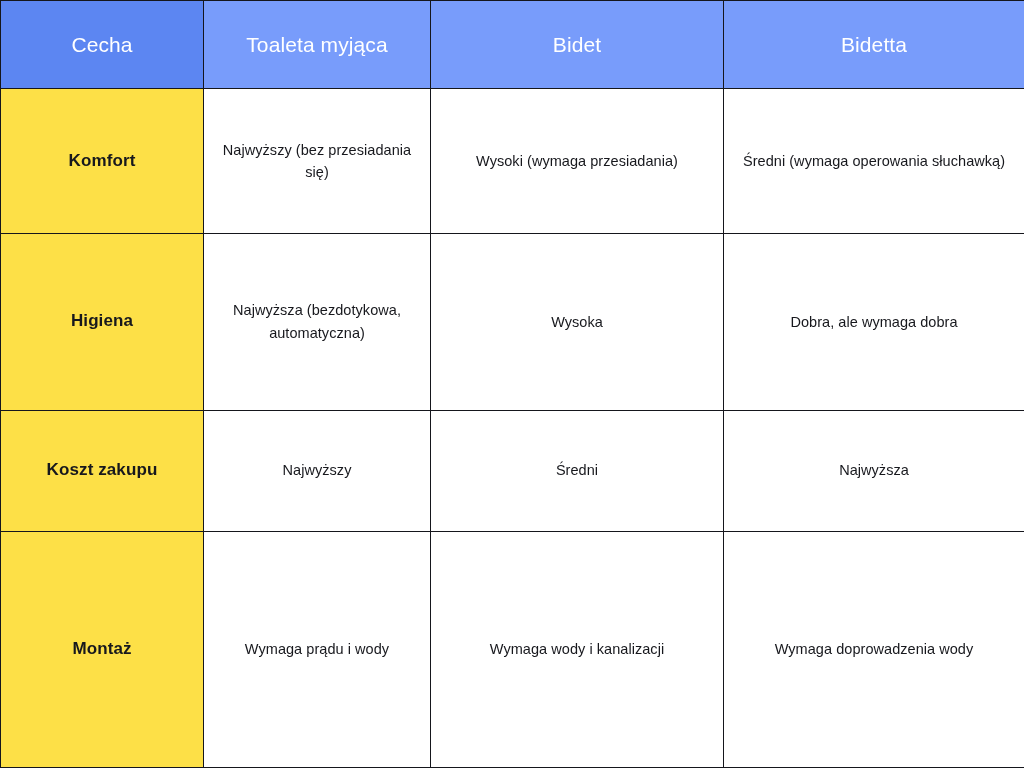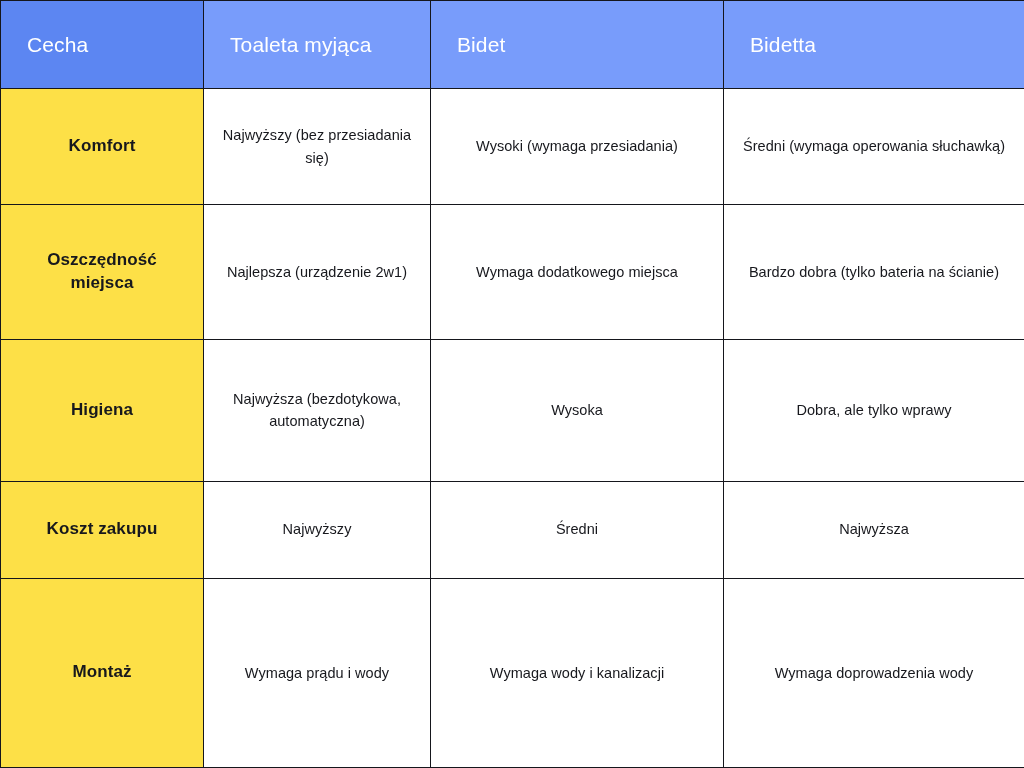--- a/index.html
+++ b/index.html
@@ -32,21 +32,21 @@
   table.compare col.c-col1    { width: 227px; }
   table.compare col.c-col2    { width: 293px; }
   table.compare col.c-col3    { width: 301px; }
 
   
   thead tr { height: 88px; }
 
   th {
     border: 1.5px solid #15161c;
     padding: 4px 26px;
-    text-align: left;
+    text-align: center;
     vertical-align: middle;
     color: #ffffff;
     letter-spacing: 0.1px;
   }
 
   th.head-feature {
     background: #5c86f2;
     font-size: 21px;
     font-weight: 400;
   }
@@ -109,31 +109,25 @@
         <th class="head-option">Bidetta</th>
       </tr>
     </thead>
     <tbody>
       <tr class="r1">
         <td class="row-label">Komfort</td>
         <td class="cell">Najwyższy (bez przesiadania się)</td>
         <td class="cell">Wysoki (wymaga przesiadania)</td>
         <td class="cell">Średni (wymaga operowania słuchawką)</td>
       </tr>
-      <tr class="r2">
-        <td class="row-label">Oszczędność miejsca</td>
-        <td class="cell">Najlepsza (urządzenie 2w1)</td>
-        <td class="cell">Wymaga dodatkowego miejsca</td>
-        <td class="cell">Bardzo dobra (tylko bateria na ścianie)</td>
-      </tr>
       <tr class="r4">
         <td class="row-label">Higiena</td>
         <td class="cell">Najwyższa (bezdotykowa, automatyczna)</td>
         <td class="cell">Wysoka</td>
-        <td class="cell">Dobra, ale tylko wprawy</td>
+        <td class="cell">Dobra, ale wymaga dobra</td>
       </tr>
       <tr class="r5">
         <td class="row-label">Koszt zakupu</td>
         <td class="cell">Najwyższy</td>
         <td class="cell">Średni</td>
         <td class="cell">Najwyższa</td>
       </tr>
       <tr class="r6">
         <td class="row-label">Montaż</td>
         <td class="cell">Wymaga prądu i wody</td>

